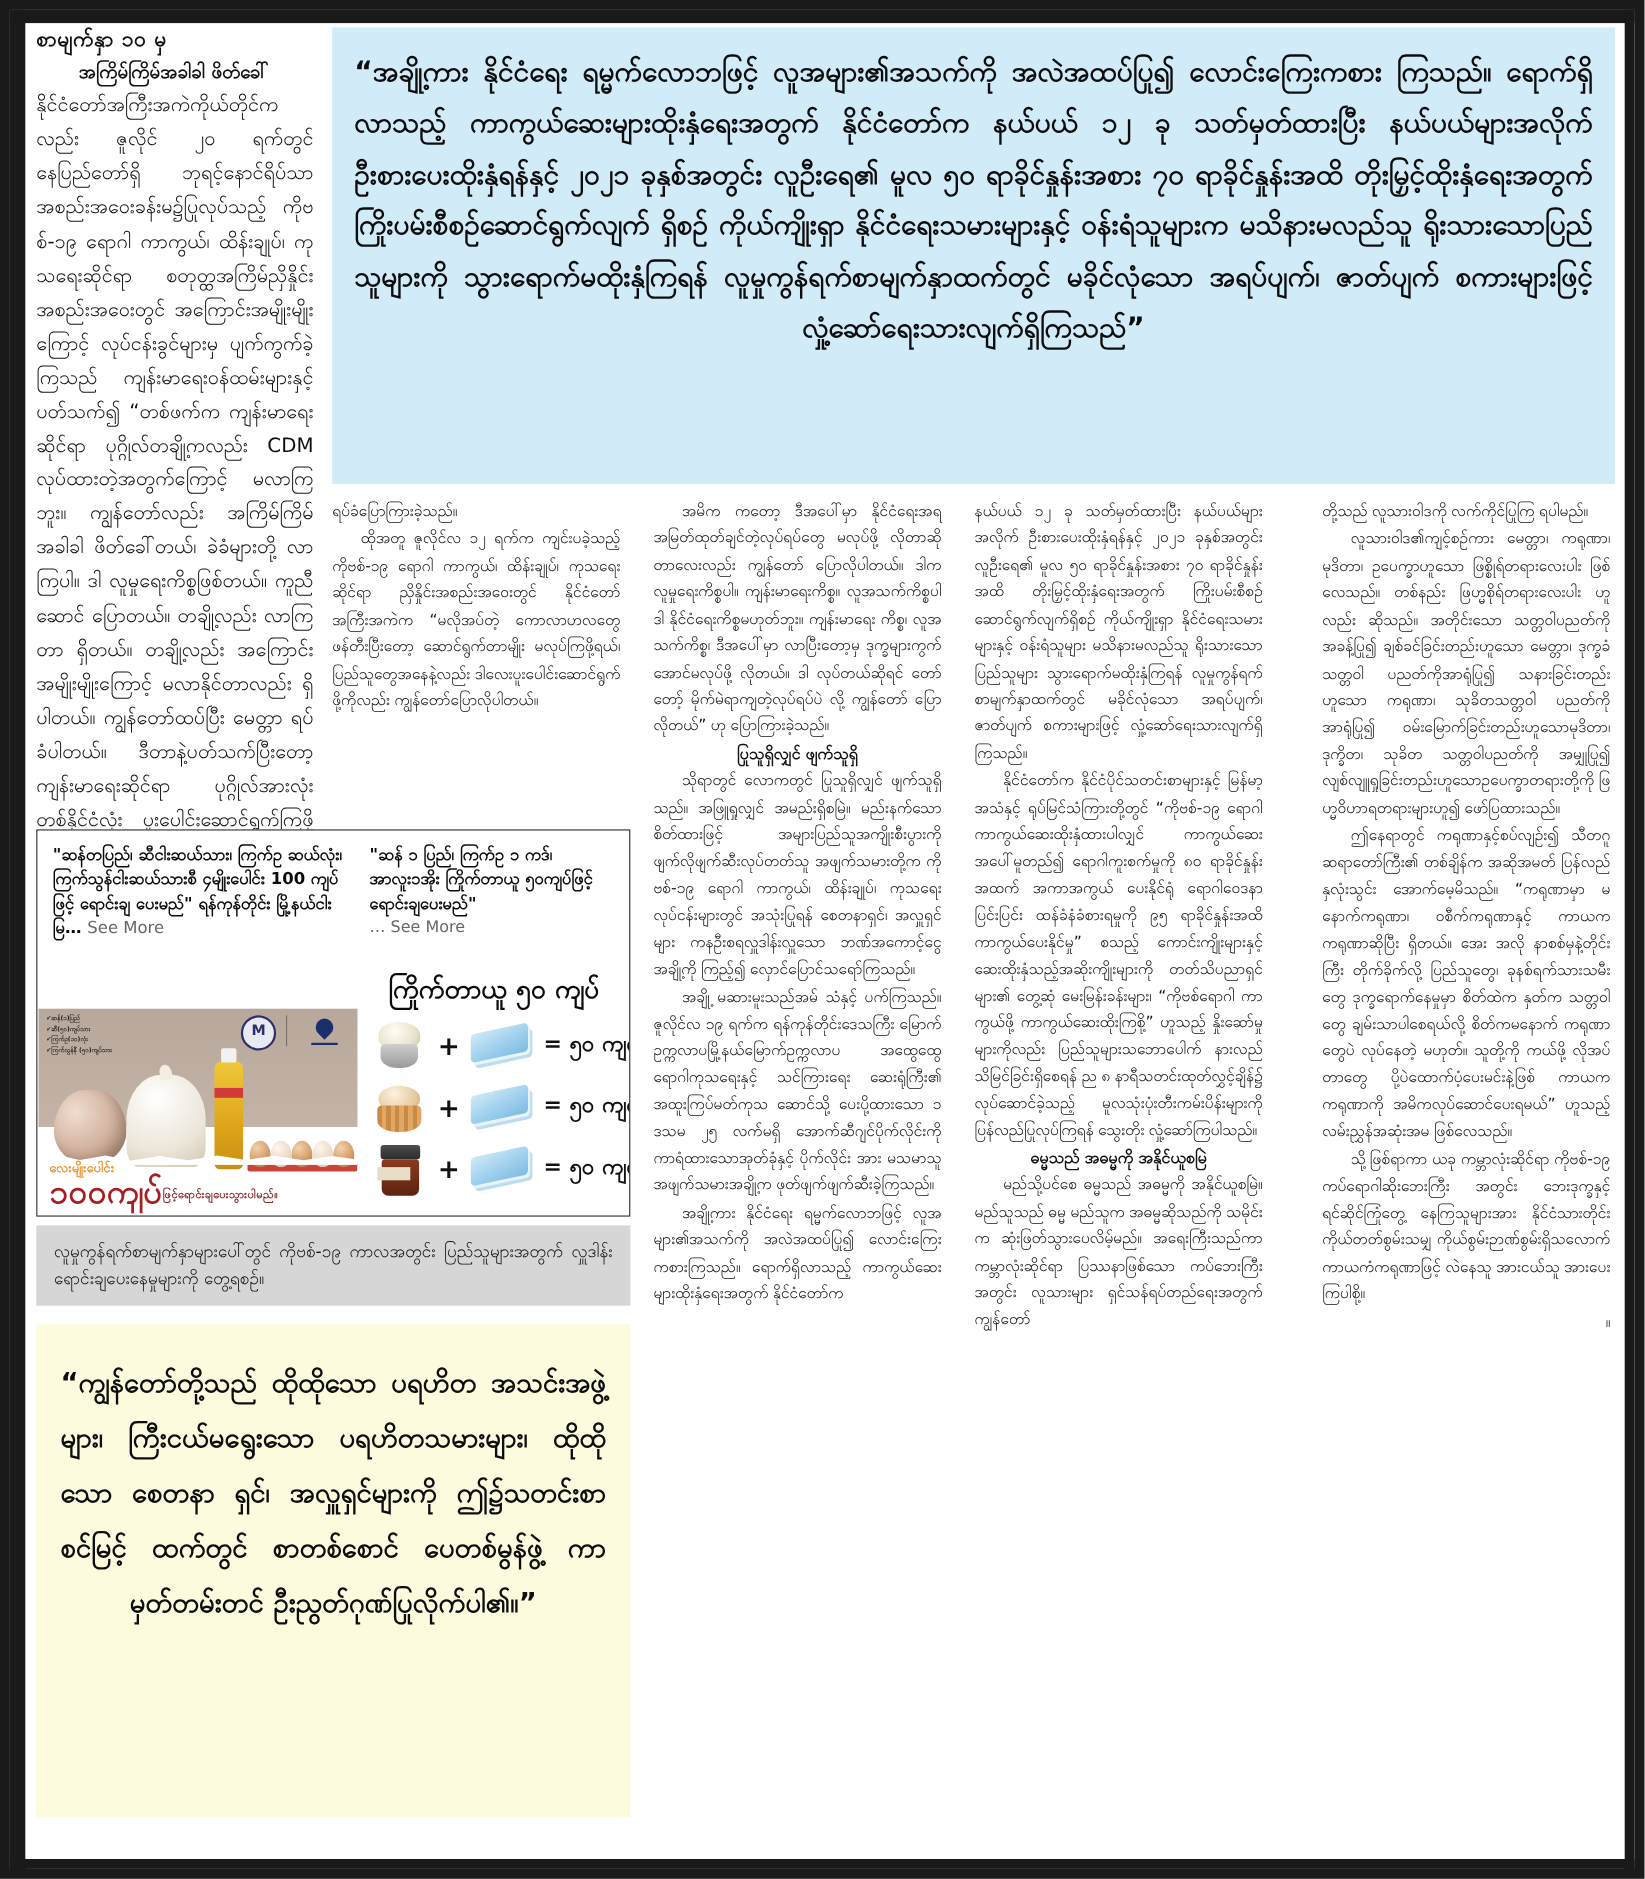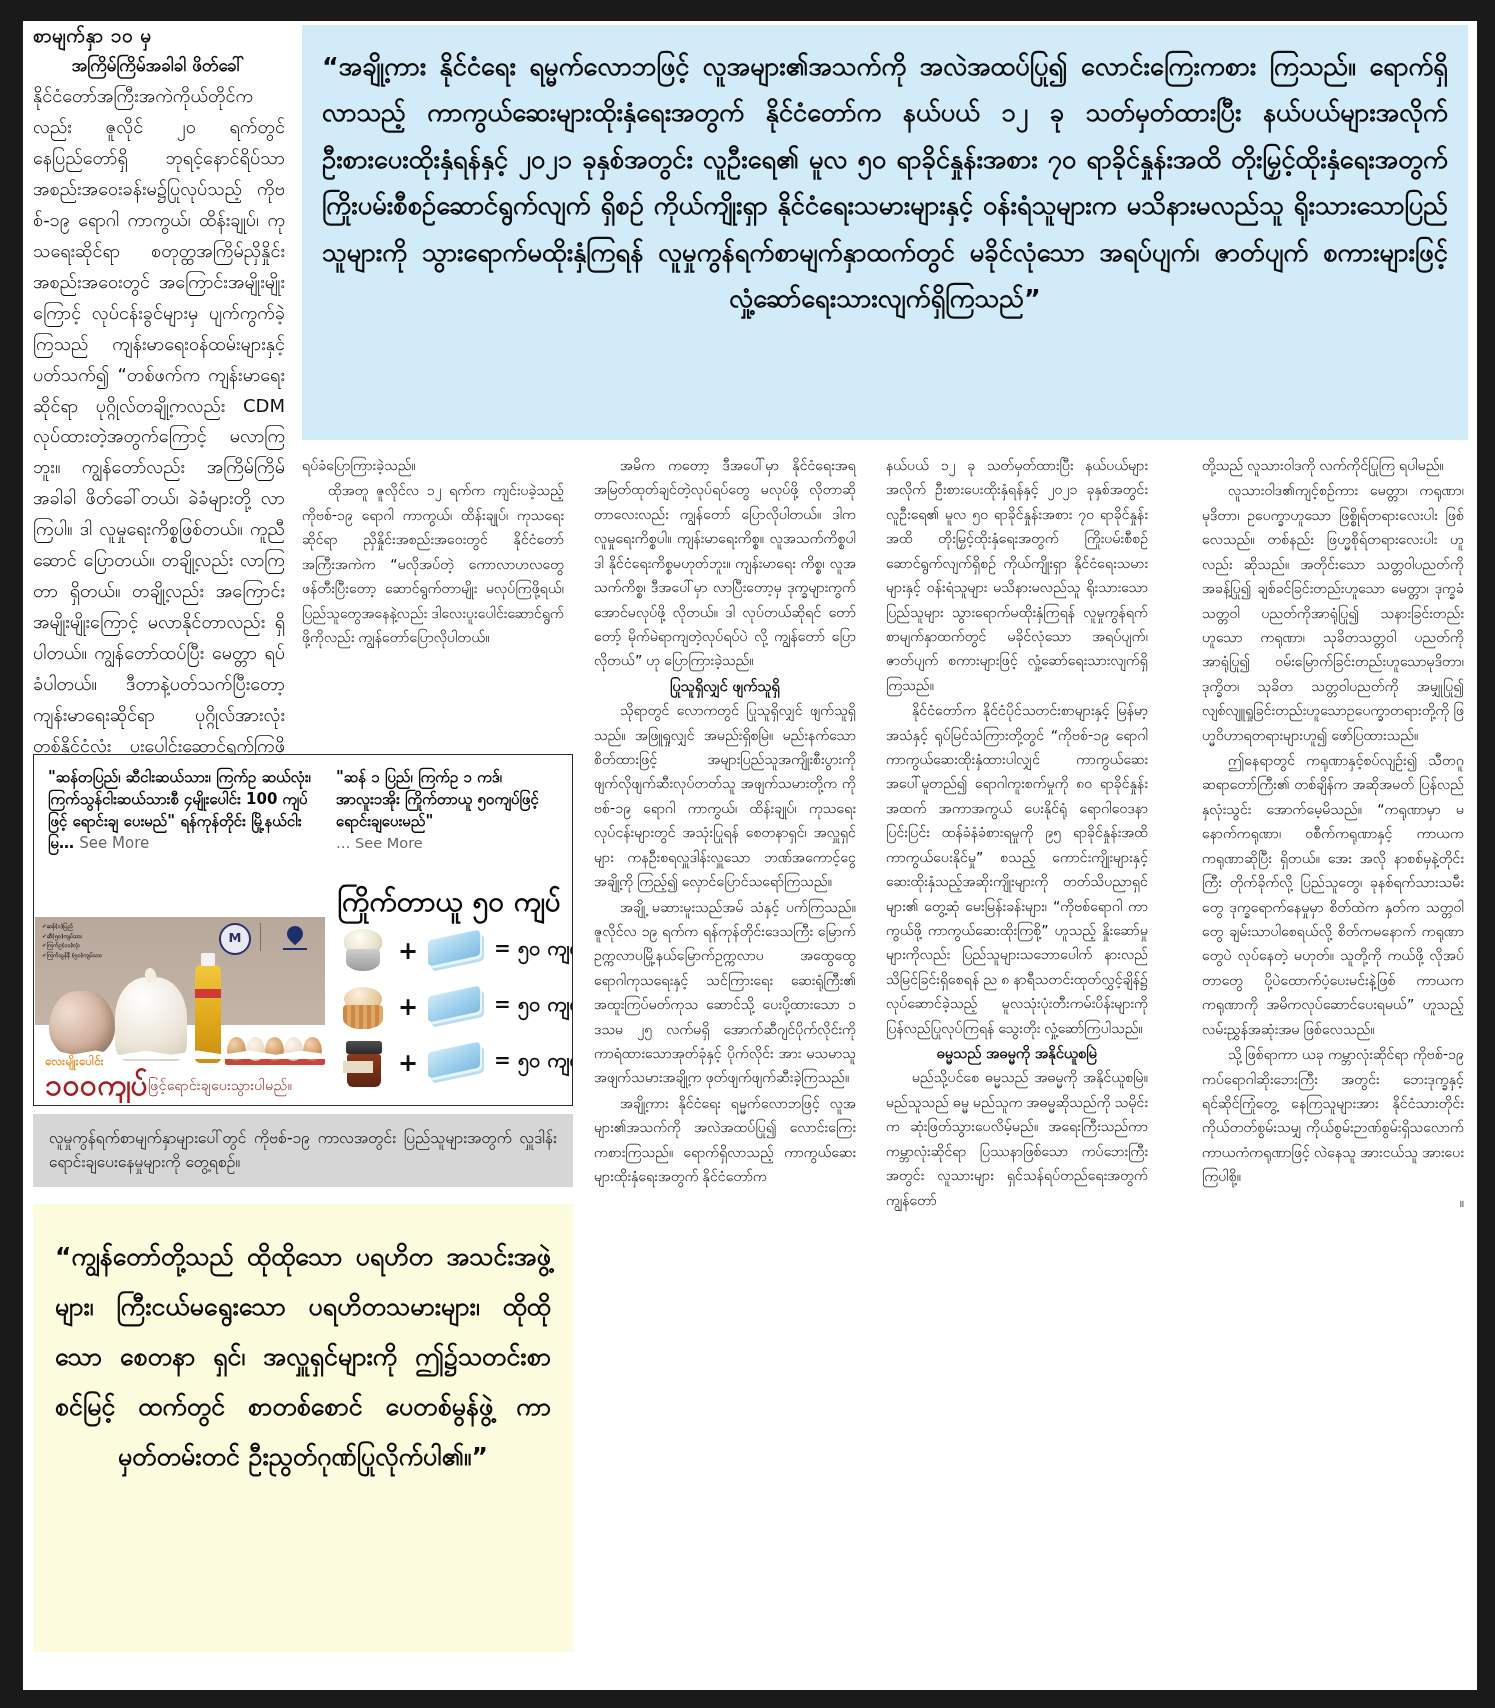--- a/index.html
+++ b/index.html
@@ -192,27 +192,27 @@
   .price-ribbon{
     position:absolute;left:10px;bottom:4px;
   }
   .price-small{
     font-size:11.5px;font-weight:700;color:#e8922a;letter-spacing:.5px;
   }
   .price-big{
     font-size:30px;font-weight:700;color:#a51f23;line-height:.95;letter-spacing:.5px;
   }
   .price-tail{
-    display:inline-block;font-size:14px;font-weight:400;color:#8a2b2d;vertical-align:5px;
+    display:inline-block;font-size:10px;font-weight:700;color:#8a2b2d;vertical-align:5px;
   }
 
   
   .promo-title{
     position:absolute;left:0;right:0;top:128px;text-align:center;
-    font-size:28px;font-weight:700;color:#0b0b0b;
+    font-size:24px;font-weight:700;color:#0b0b0b;
   }
   .promo-row{
     position:absolute;left:6px;width:240px;height:56px;
   }
   .r1{top:170px;} .r2{top:226px;} .r3{top:282px;}
   .pr-item{position:absolute;left:6px;top:2px;width:52px;height:50px;}
   .pr-plus{position:absolute;left:66px;top:12px;font-size:24px;font-weight:700;color:#111;}
   .pr-mask{position:absolute;left:96px;top:10px;width:56px;height:32px;}
   .pr-eq{position:absolute;left:162px;top:10px;font-size:20px;font-weight:700;color:#111;white-space:nowrap;}
 

